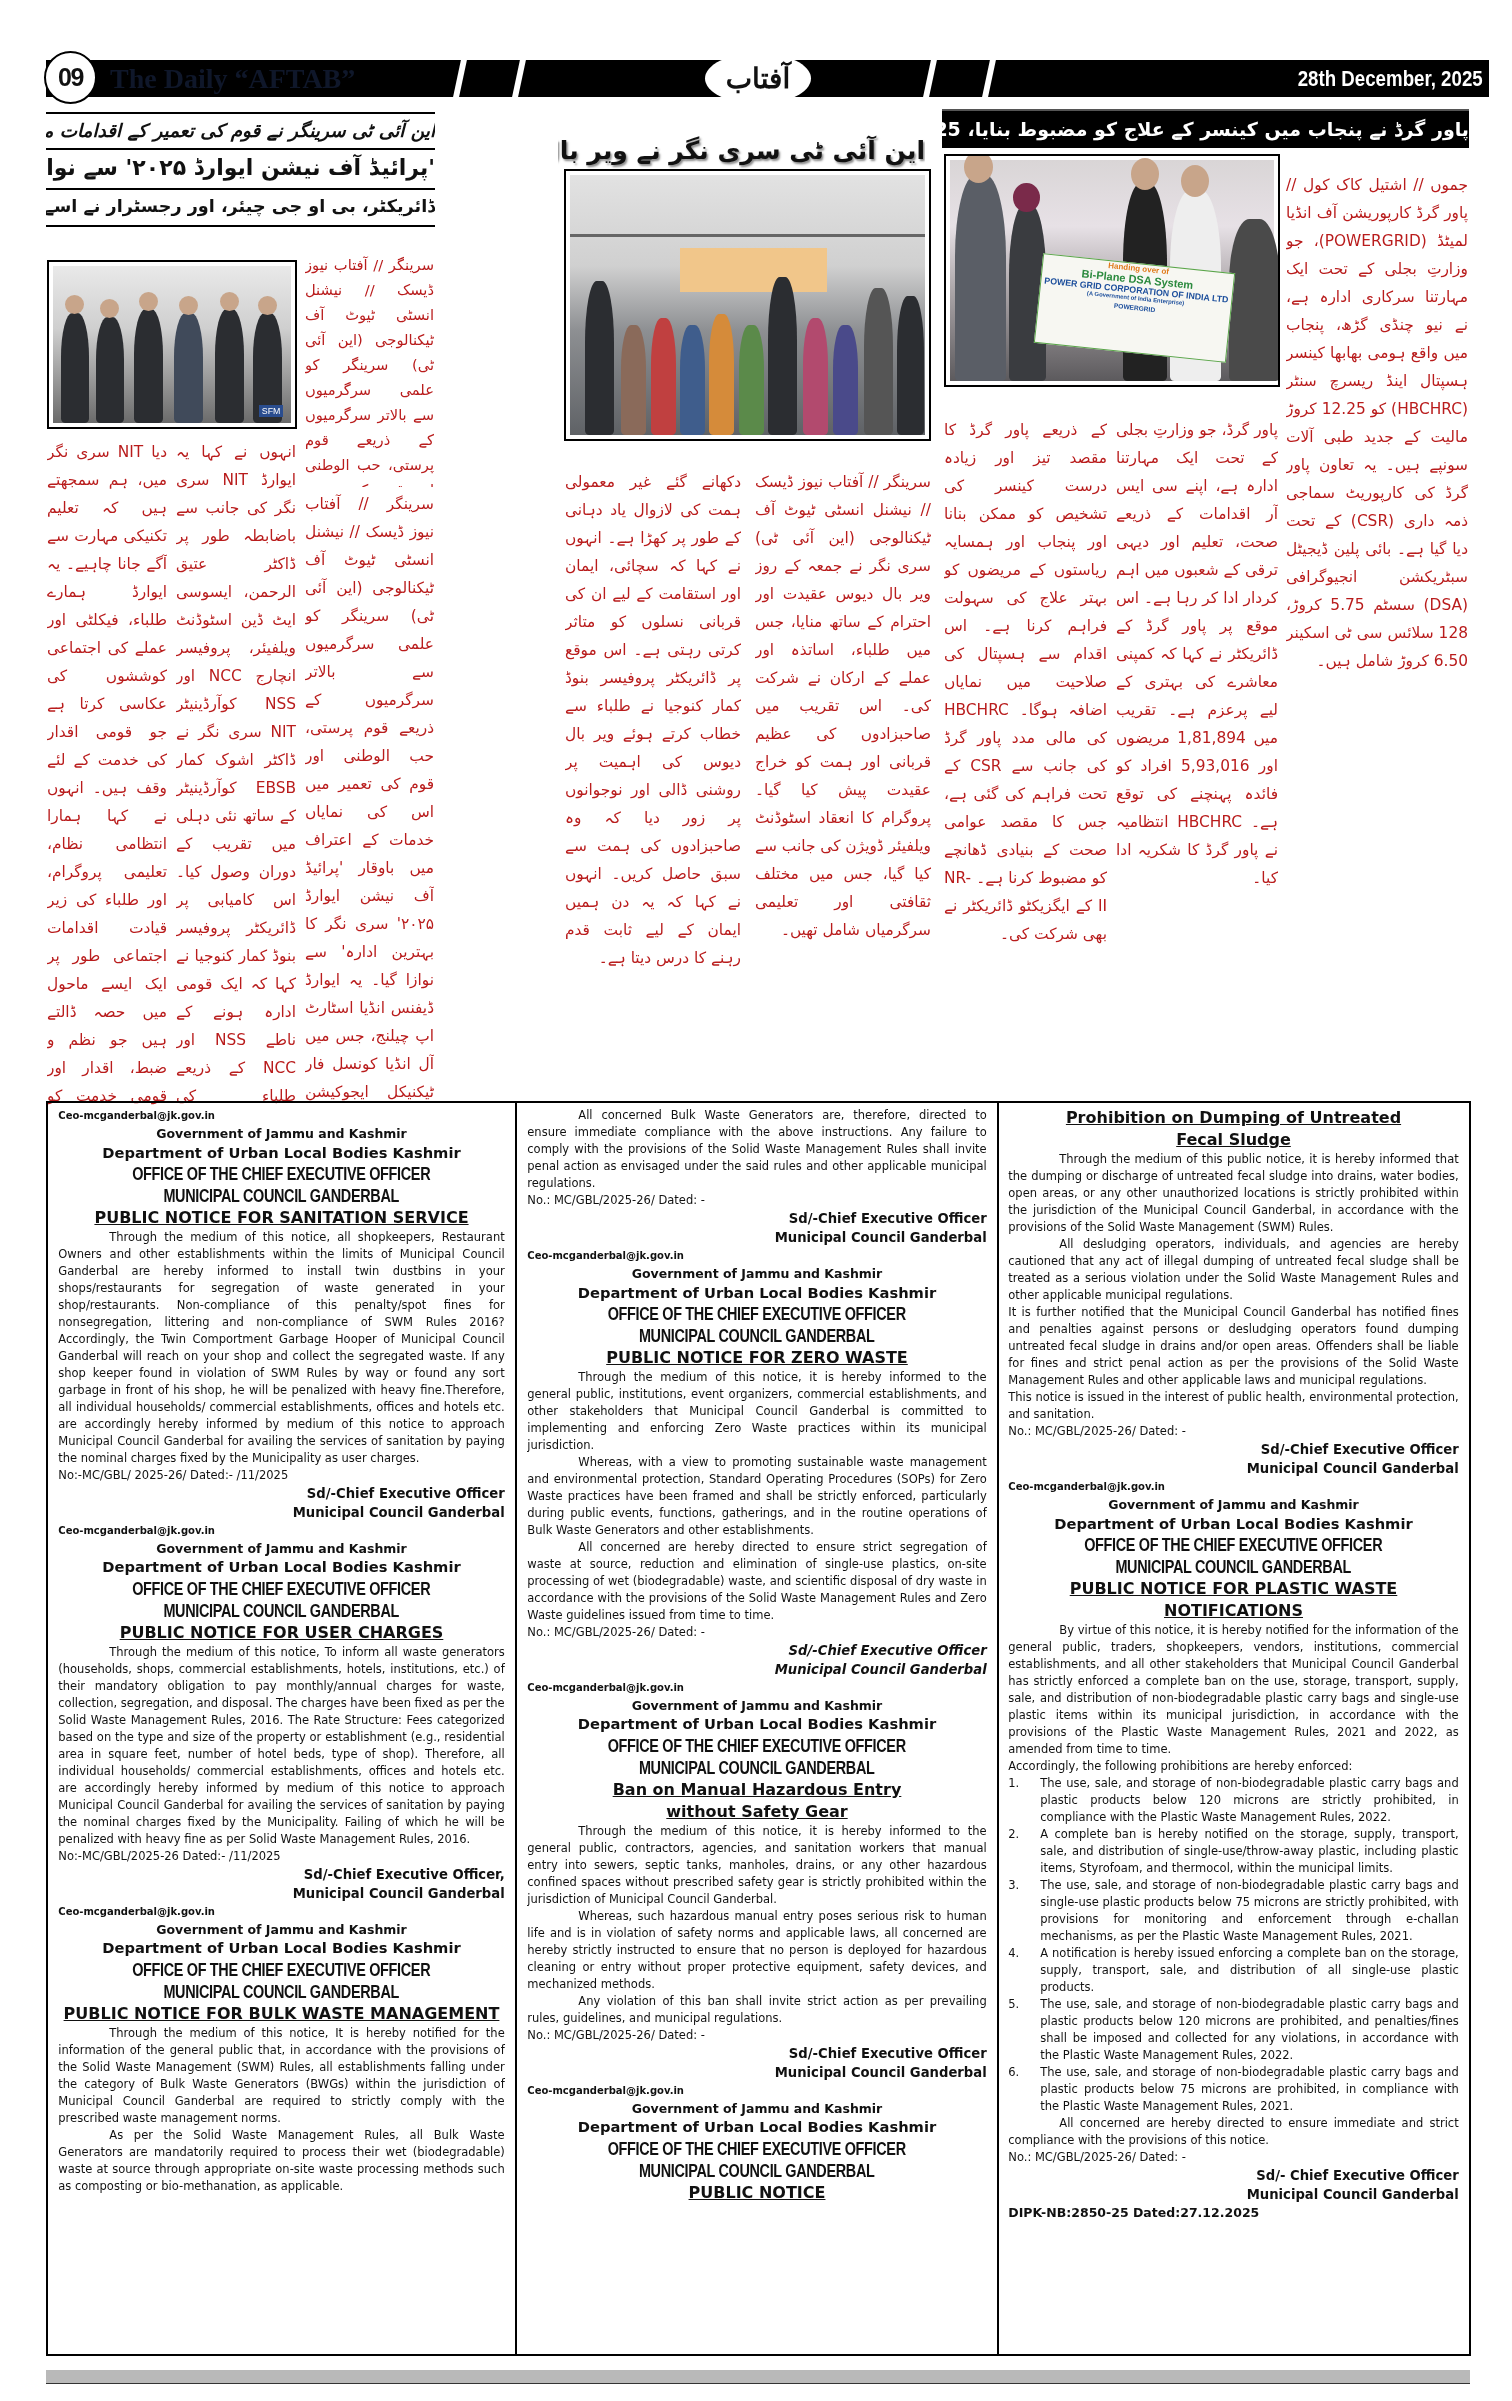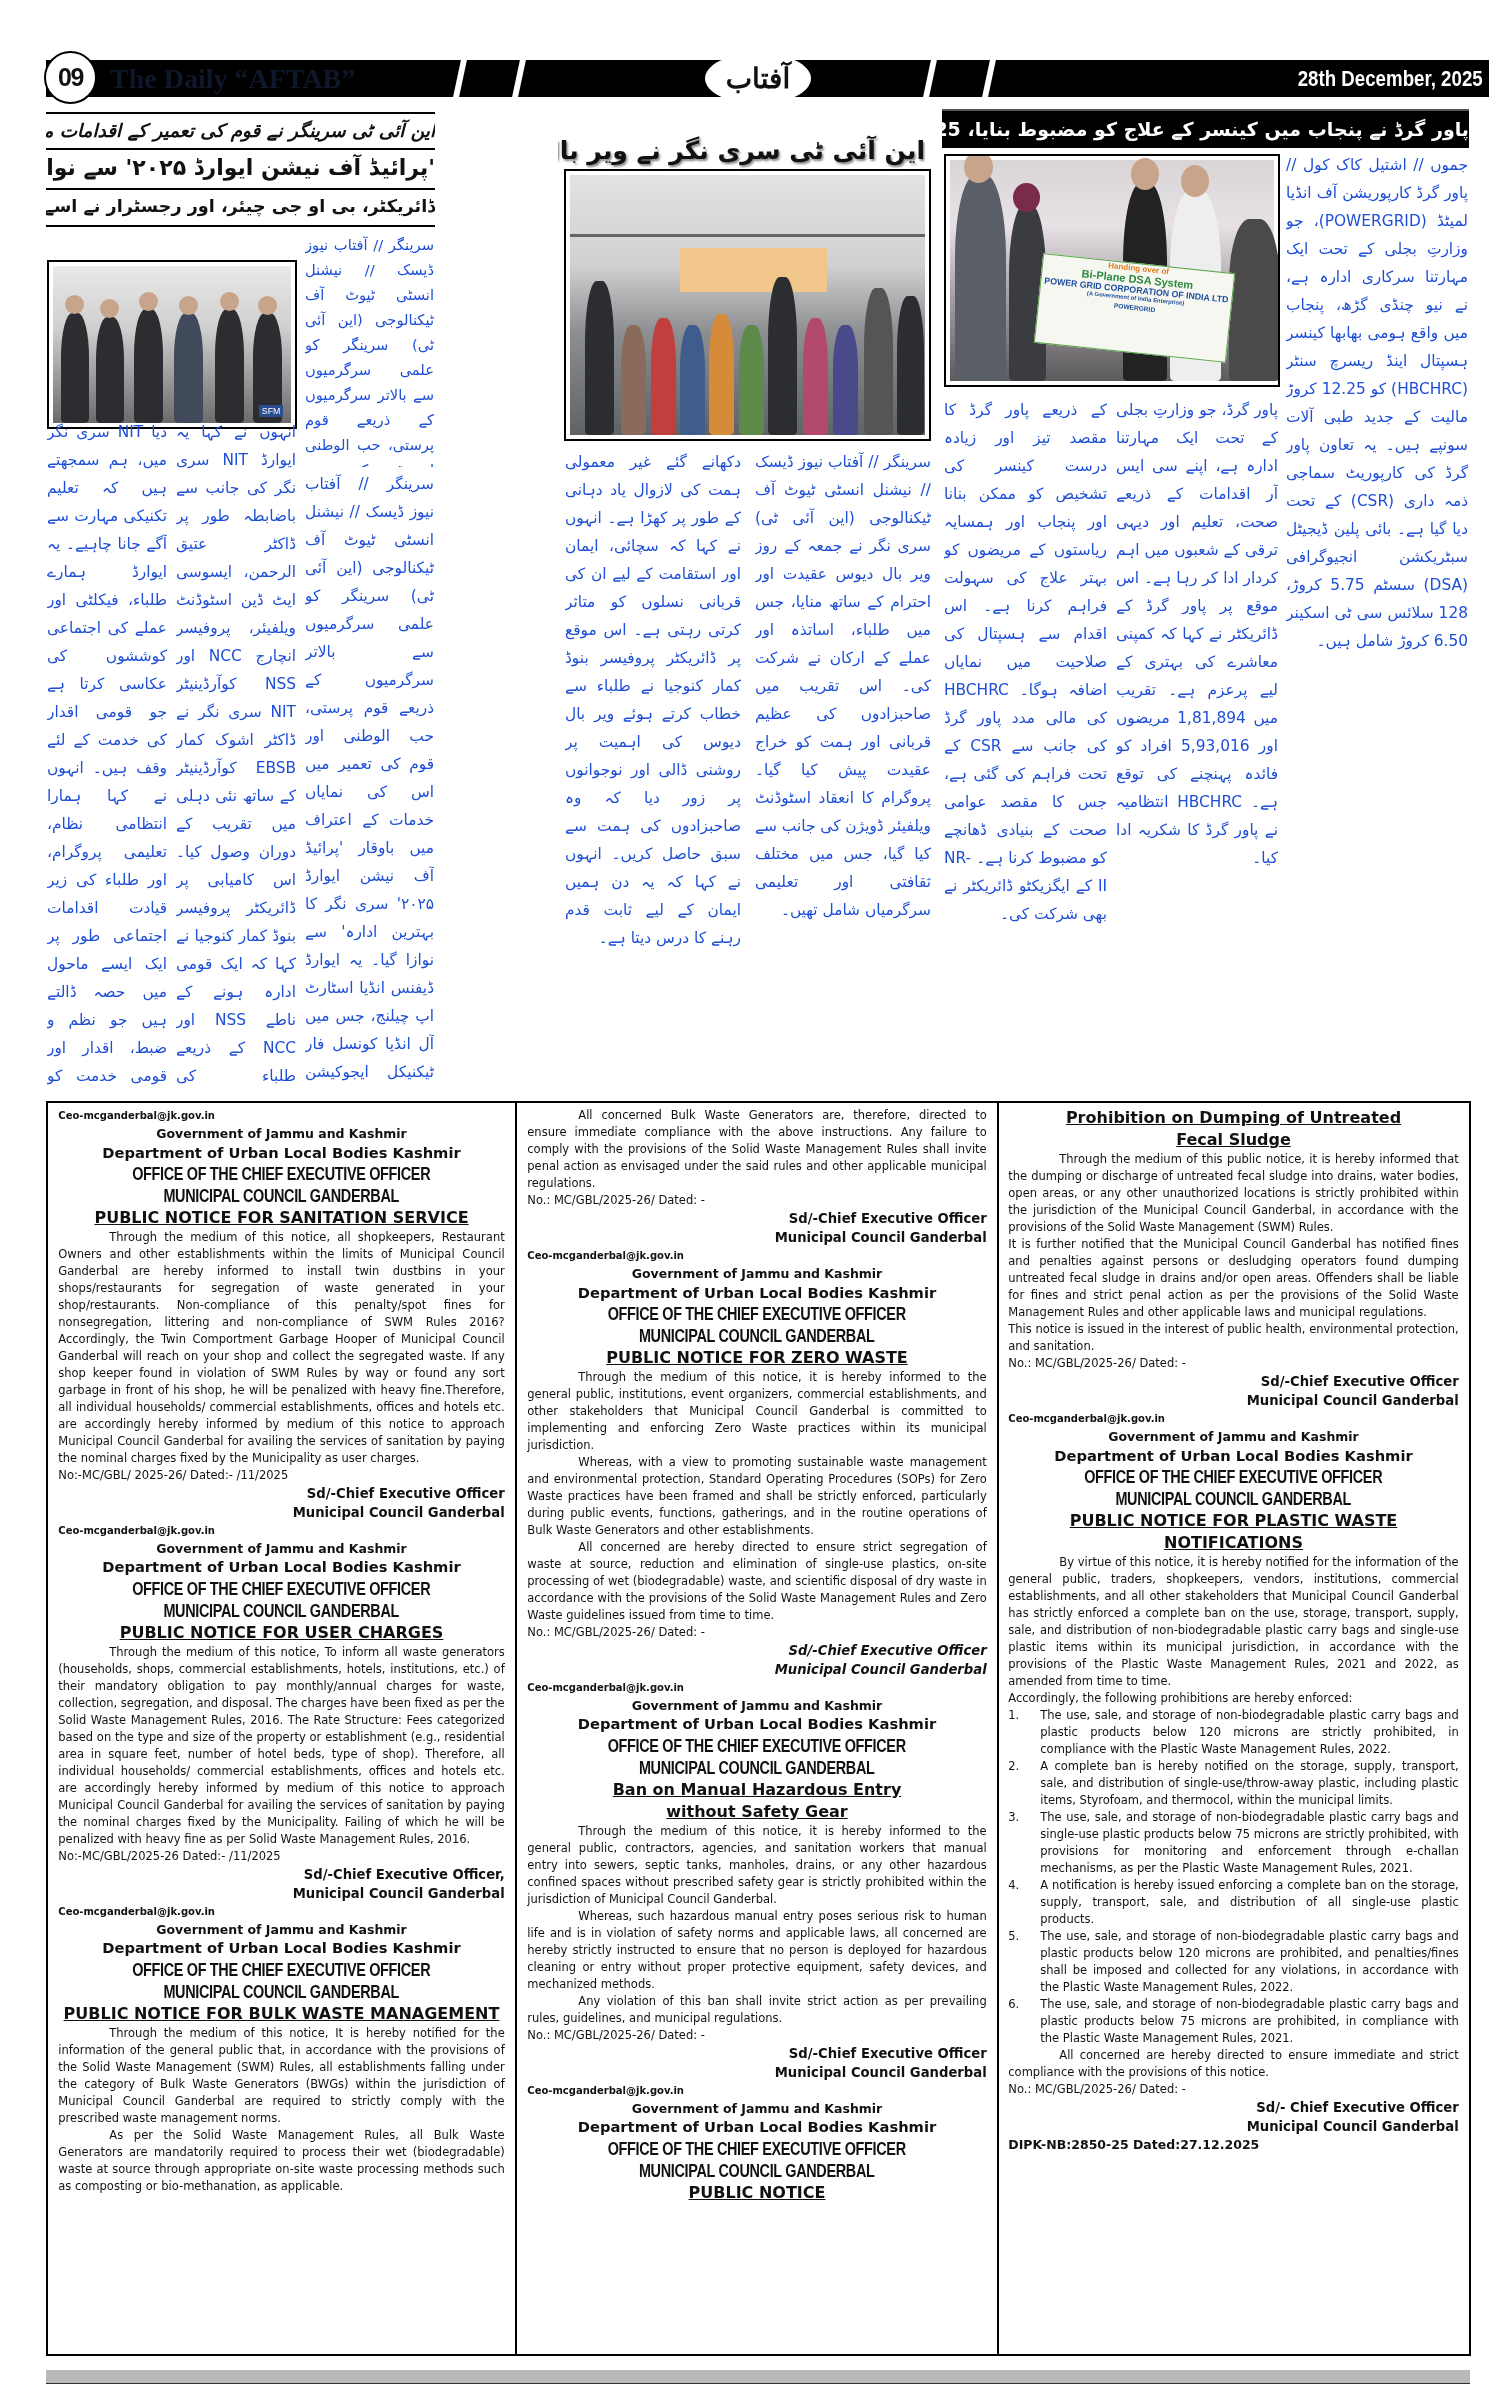--- a/index.html
+++ b/index.html
@@ -13,21 +13,21 @@
     display:flex; align-items:center; justify-content:center; font-family:"Liberation Sans", sans-serif; font-weight:bold; font-size:25px; letter-spacing:-1.5px; }
   #paper-name { left:110px; top:62px; color:#0f172a; font-family:"Liberation Serif", serif; font-weight:bold; font-size:28px; line-height:34px; }
   #paper-date { right:29px; top:62px; color:#fff; font-family:"Liberation Sans", sans-serif; font-weight:bold; font-size:22px; line-height:34px; transform:scaleX(0.85); transform-origin:right center; }
   #logo-oval { left:705px; top:53px; width:106px; height:51px; border-radius:50%; background:#fff; display:flex; align-items:center; justify-content:center;
     font-family:"DejaVu Serif", serif; font-size:28px; font-weight:bold; }
 
   
   .urdu { direction:rtl; font-family:"DejaVu Sans", sans-serif; }
   .rule { position:absolute; height:1.5px; background:#000; }
   .head-urdu { position:absolute; text-align:center; font-weight:bold; white-space:nowrap; overflow:hidden; }
-  .urdu-col { position:absolute; direction:rtl; text-align:justify; font-size:15.4px; line-height:28px; overflow:hidden; color:#1d4ed8; }
+  .urdu-col { position:absolute; direction:rtl; text-align:justify; font-size:15.4px; line-height:28px; overflow:hidden; color:#b91c1c;margin-top:20px; }
   .photo { position:absolute; border:2.2px double #000; box-sizing:border-box; overflow:hidden; }
   .photo-inner { position:absolute; inset:4.4px; background:linear-gradient(180deg,#cfd3d6 0%, #9aa1a6 45%, #4e5459 100%); }
   .person { position:absolute; bottom:0; background:#2b2d31; border-radius:40% 40% 4.4px 4.4px; }
   .head { position:absolute; border-radius:50%; background:#c8a58a; }
   .banner { position:absolute; background:#f7f7f2; border:1.5px solid #5aa54a; transform:rotate(6deg); font-family:"Liberation Sans", sans-serif; text-align:center; color:#1d4f9c; font-weight:bold; }
 
   
   .notice-col { position:absolute; border:2.2px solid #000; box-sizing:border-box; padding:4.4px 10.3px 2.9px 10.3px; font-family:"DejaVu Sans", sans-serif; }
   .n-email { font-weight:bold; font-size:10px; line-height:17.6px; }
   .n-gov { text-align:center; font-weight:bold; font-size:12.5px; line-height:17.6px; }
@@ -234,20 +234,21 @@
     <div class="n-title">PUBLIC NOTICE</div>
   </div>
 </div>
 
 <div class="notice-col" style="left:998px;top:1101px;width:473px;height:1255px;border-left:none;">
 
   <div>
     <div class="n-title">Prohibition on Dumping of Untreated</div>
     <div class="n-title">Fecal Sludge</div>
     <p class="n-p ind">Through the medium of this public notice, it is hereby informed that the dumping or discharge of untreated fecal sludge into drains, water bodies, open areas, or any other unauthorized locations is strictly prohibited within the jurisdiction of the Municipal Council Ganderbal, in accordance with the provisions of the Solid Waste Management (SWM) Rules.</p>
+    <p class="n-p ind">All desludging operators, individuals, and agencies are hereby cautioned that any act of illegal dumping of untreated fecal sludge shall be treated as a serious violation under the Solid Waste Management Rules and other applicable municipal regulations.</p>
     <p class="n-p">It is further notified that the Municipal Council Ganderbal has notified fines and penalties against persons or desludging operators found dumping untreated fecal sludge in drains and/or open areas. Offenders shall be liable for fines and strict penal action as per the provisions of the Solid Waste Management Rules and other applicable laws and municipal regulations.</p>
     <p class="n-p">This notice is issued in the interest of public health, environmental protection, and sanitation.</p>
     <div class="n-ref">No.: MC/GBL/2025-26/  Dated: -</div>
     <div class="n-sig">Sd/-Chief Executive Officer</div>
     <div class="n-sig">Municipal Council Ganderbal</div>
   </div>
 
   <div>
     <div class="n-email">Ceo-mcganderbal@jk.gov.in</div>
     <div class="n-gov">Government of Jammu and Kashmir</div>

